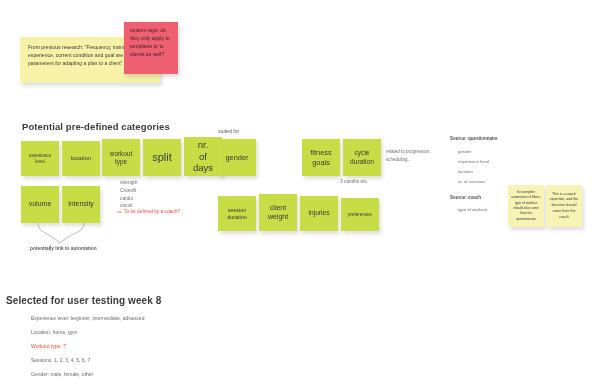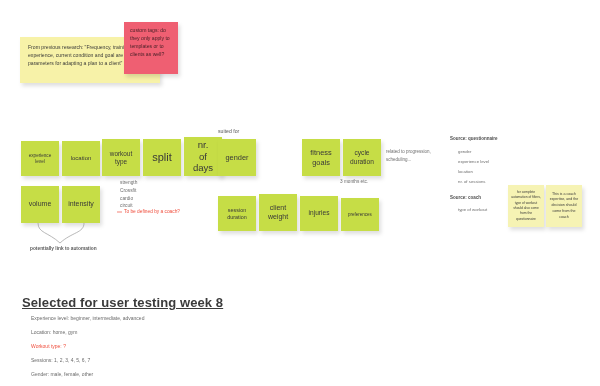--- a/index.html
+++ b/index.html
@@ -80,20 +80,21 @@
 
   <div class="note note-yellow left top" style="left:20px; top:37px; width:140px; height:46px; padding:6px 8px; font-size:5.1px; line-height:1.6;">
     <span>From previous research:
 "Frequency, training experience, current condition and goal are main parameters for adapting a plan to a client"</span>
   </div>
 
   <div class="note note-pink left top" style="left:124px; top:22px; width:54px; height:52px; padding:5px 6px; font-size:5.1px; line-height:1.55;">
     <span>custom tags: do they only apply to templates or to clients as well?</span>
   </div>
 
+  <div class="heading" style="left:22px; top:121px; font-size:9.5px;">Potential pre-defined categories</div>
 
   <div class="note note-green" style="left:21px; top:141px; width:38px; height:35px; font-size:4.6px; padding:3px;">
     <span>experience level</span>
   </div>
   <div class="note note-green" style="left:62px; top:141px; width:38px; height:35px; font-size:6px; padding:3px;">
     <span>location</span>
   </div>
   <div class="note note-green" style="left:102px; top:139px; width:38px; height:37px; font-size:6.4px; padding:3px;">
     <span>workout type</span>
   </div>
@@ -168,21 +169,21 @@
   <div class="label bold" style="left:450px; top:195px; font-size:4.5px; font-weight:bold; color:#4e4e4e;">Source: coach</div>
   <div class="label" style="left:458px; top:207px; font-size:4.3px;">type of workout</div>
 
   <div class="note note-pale" style="left:508px; top:185px; width:36px; height:42px; padding:4px 3px; font-size:3.3px; line-height:1.6;">
     <span>for complete automation of filters, type of workout should also come from the questionnaire</span>
   </div>
   <div class="note note-pale" style="left:546px; top:185px; width:36px; height:42px; padding:4px 3px; font-size:3.6px; line-height:1.6;">
     <span>This is a coach expertise, and the decision should come from the coach</span>
   </div>
 
-  <div class="heading" style="left:22px; top:295px; font-size:13px;text-decoration:underline;">Selected for user testing week 8</div>
+  <div class="heading" style="left:6px; top:295px; font-size:10px;">Selected for user testing week 8</div>
 
   <div class="listline" style="left:31px; top:315px; font-size:5px;">Experience level: beginner, intermediate, advanced</div>
   <div class="listline" style="left:31px; top:329px; font-size:5px;">Location: home, gym</div>
   <div class="listline red" style="left:31px; top:343px; font-size:5px;">Workout type: ?</div>
   <div class="listline" style="left:31px; top:357px; font-size:5px;">Sessions: 1, 2, 3, 4, 5, 6, 7</div>
   <div class="listline" style="left:31px; top:371px; font-size:5px;">Gender: male, female, other</div>
 
 </div>
 
 </body></html>

